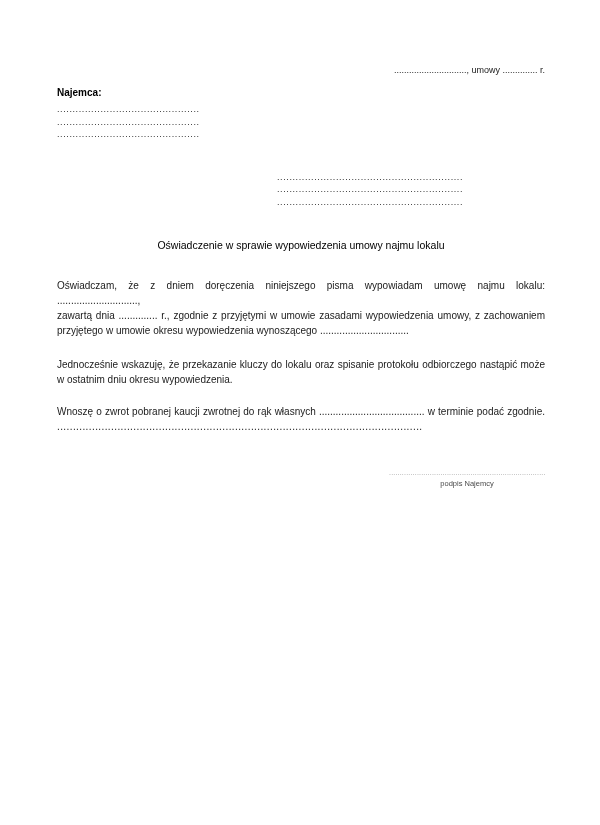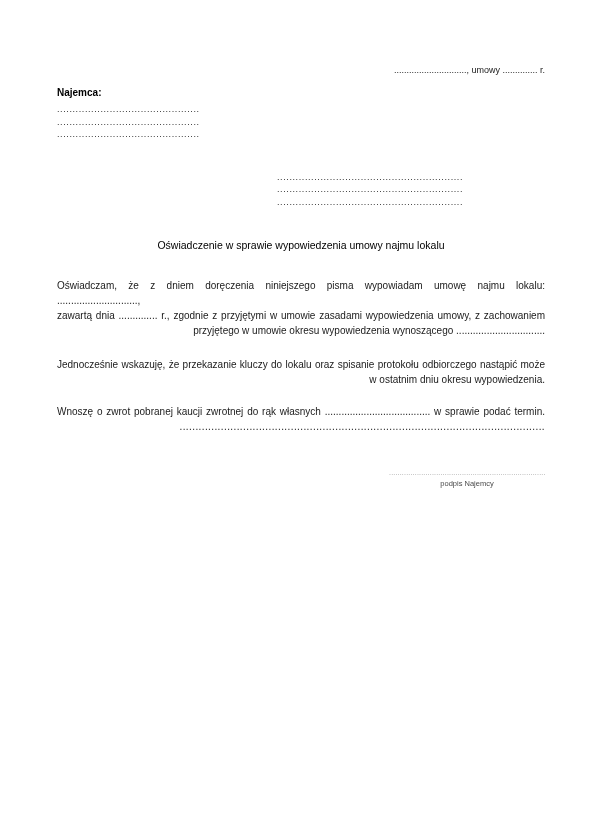--- a/index.html
+++ b/index.html
@@ -65,21 +65,21 @@
     color: #1a1a1a;
   }
   .para-1 { margin-top: 26px; }
   .para-2 { margin-top: 19px; }
   .para-3 { margin-top: 17px; }
   .jline {
     text-align: justify;
     text-align-last: justify;
   }
   .lline {
-    text-align: right;
+    text-align: left;
   }
   .dotline {
     white-space: nowrap;
     overflow: hidden;
     letter-spacing: 0.4px;
   }
   .signature-block {
     margin-top: 35px;
     margin-left: auto;
     width: 156px;
@@ -131,21 +131,21 @@
     <div class="jline">zawartą dnia .............. r., zgodnie z przyjętymi w umowie zasadami wypowiedzenia umowy, z zachowaniem</div>
     <div class="lline">przyjętego w umowie okresu wypowiedzenia wynoszącego ................................</div>
   </div>
 
   <div class="para para-2">
     <div class="jline">Jednocześnie wskazuję, że przekazanie kluczy do lokalu oraz spisanie protokołu odbiorczego nastąpić może</div>
     <div class="lline">w ostatnim dniu okresu wypowiedzenia.</div>
   </div>
 
   <div class="para para-3">
-    <div class="jline">Wnoszę o zwrot pobranej kaucji zwrotnej do rąk własnych ...................................... w sprawie podać termin.</div>
+    <div class="jline">Wnoszę o zwrot pobranej kaucji zwrotnej do rąk własnych ...................................... w terminie podać zgodnie.</div>
     <div class="lline dotline">...................................................................................................................</div>
   </div>
 
   <div class="signature-block">
     <div class="signature-dots">..............................................................................</div>
     <div class="signature-caption">podpis Najemcy</div>
   </div>
 
 </div>
 

